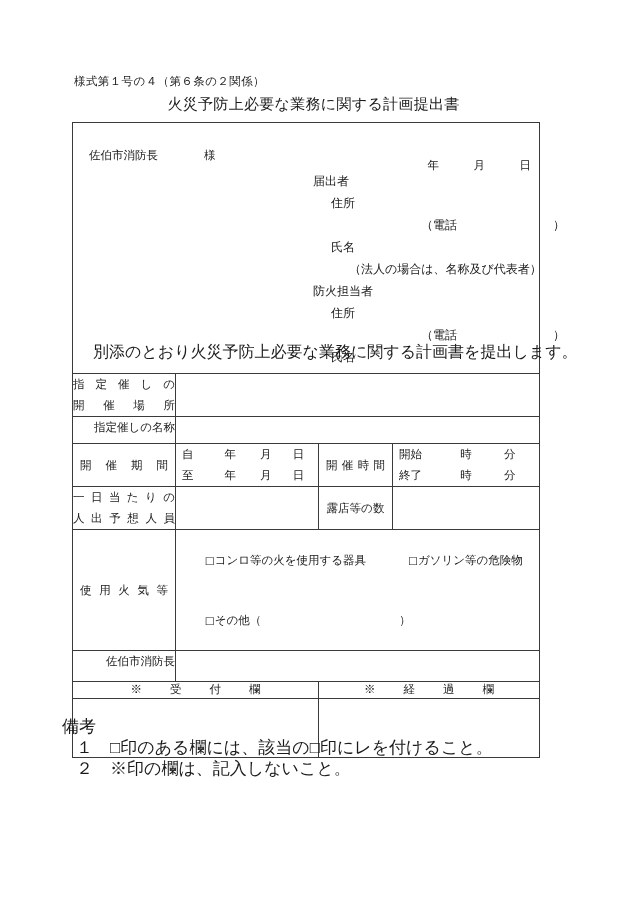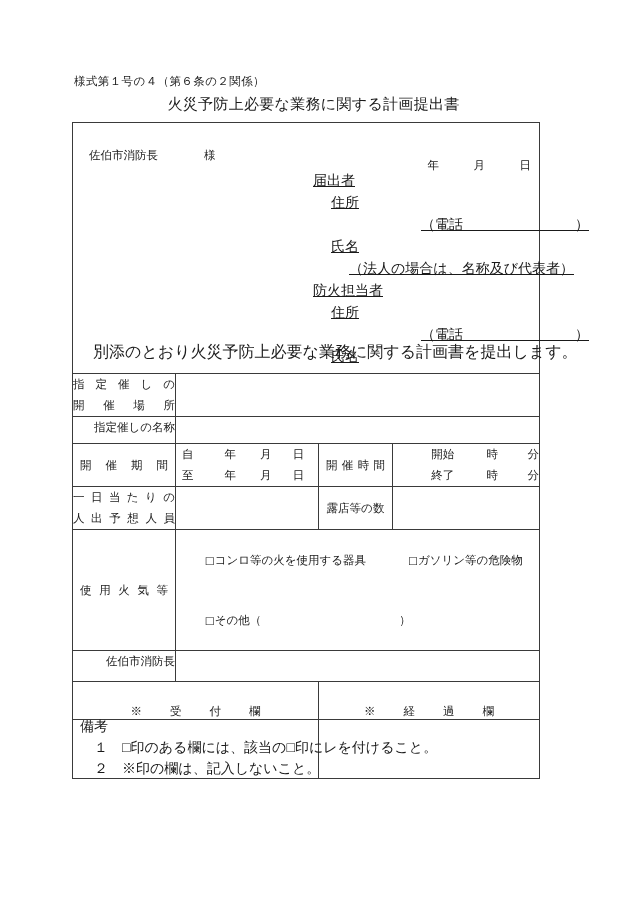--- a/index.html
+++ b/index.html
@@ -76,22 +76,21 @@
     position: absolute;
     left: 16px;
     top: 25px;
     font-size: 11.5px;
     white-space: pre;
   }
   .applicant-block {
     position: absolute;
     left: 240px;
     top: 47px;
-    font-size: 14px;
-    text-decoration: underline;
+    font-size: 12px;
   }
   .ln { white-space: pre; line-height: 22px; }
   .ln.i1 { padding-left: 18px; }
   .ln.i2 { padding-left: 108px; }
   .ln.i3 { padding-left: 36px; }
   .statement {
     position: absolute;
     left: 20px;
     bottom: 10px;
     font-size: 16px;
@@ -132,21 +131,21 @@
     table-layout: fixed;
   }
   .subgrid td {
     border: 0;
     font-size: 11.5px;
     padding: 0 0 0 6px;
     height: 21px;
     white-space: pre;
     vertical-align: middle;
   }
-  .time-grid td { padding-left: 6px; text-align: right; }
+  .time-grid td { padding-left: 6px; }
 
   .mid-label {
     text-align: center;
     vertical-align: middle !important;
     font-size: 11.5px;
   }
   .mid-label .spread {
     display: block;
     text-align: justify;
     text-align-last: justify;
@@ -169,30 +168,29 @@
     font-size: 11.5px;
     padding: 3px 0;
     height: 16px;
   }
   .note-head .spread {
     display: inline-block;
     width: 130px;
     text-align: justify;
     text-align-last: justify;
     white-space: nowrap;
-    margin-top: 22px;
   }
   .note-body { height: 58px; }
 
   
   .remarks {
     position: absolute;
-    left: 80px;
+    left: 62px;
     top: 716px;
-    font-size: 14px;
+    font-size: 17px;
   }
   .remarks .r-title { white-space: pre; line-height: 21px; }
   .remarks .r-item {
     white-space: pre;
     line-height: 21px;
     padding-left: 14px;
   }
 </style>
 </head>
 <body>

